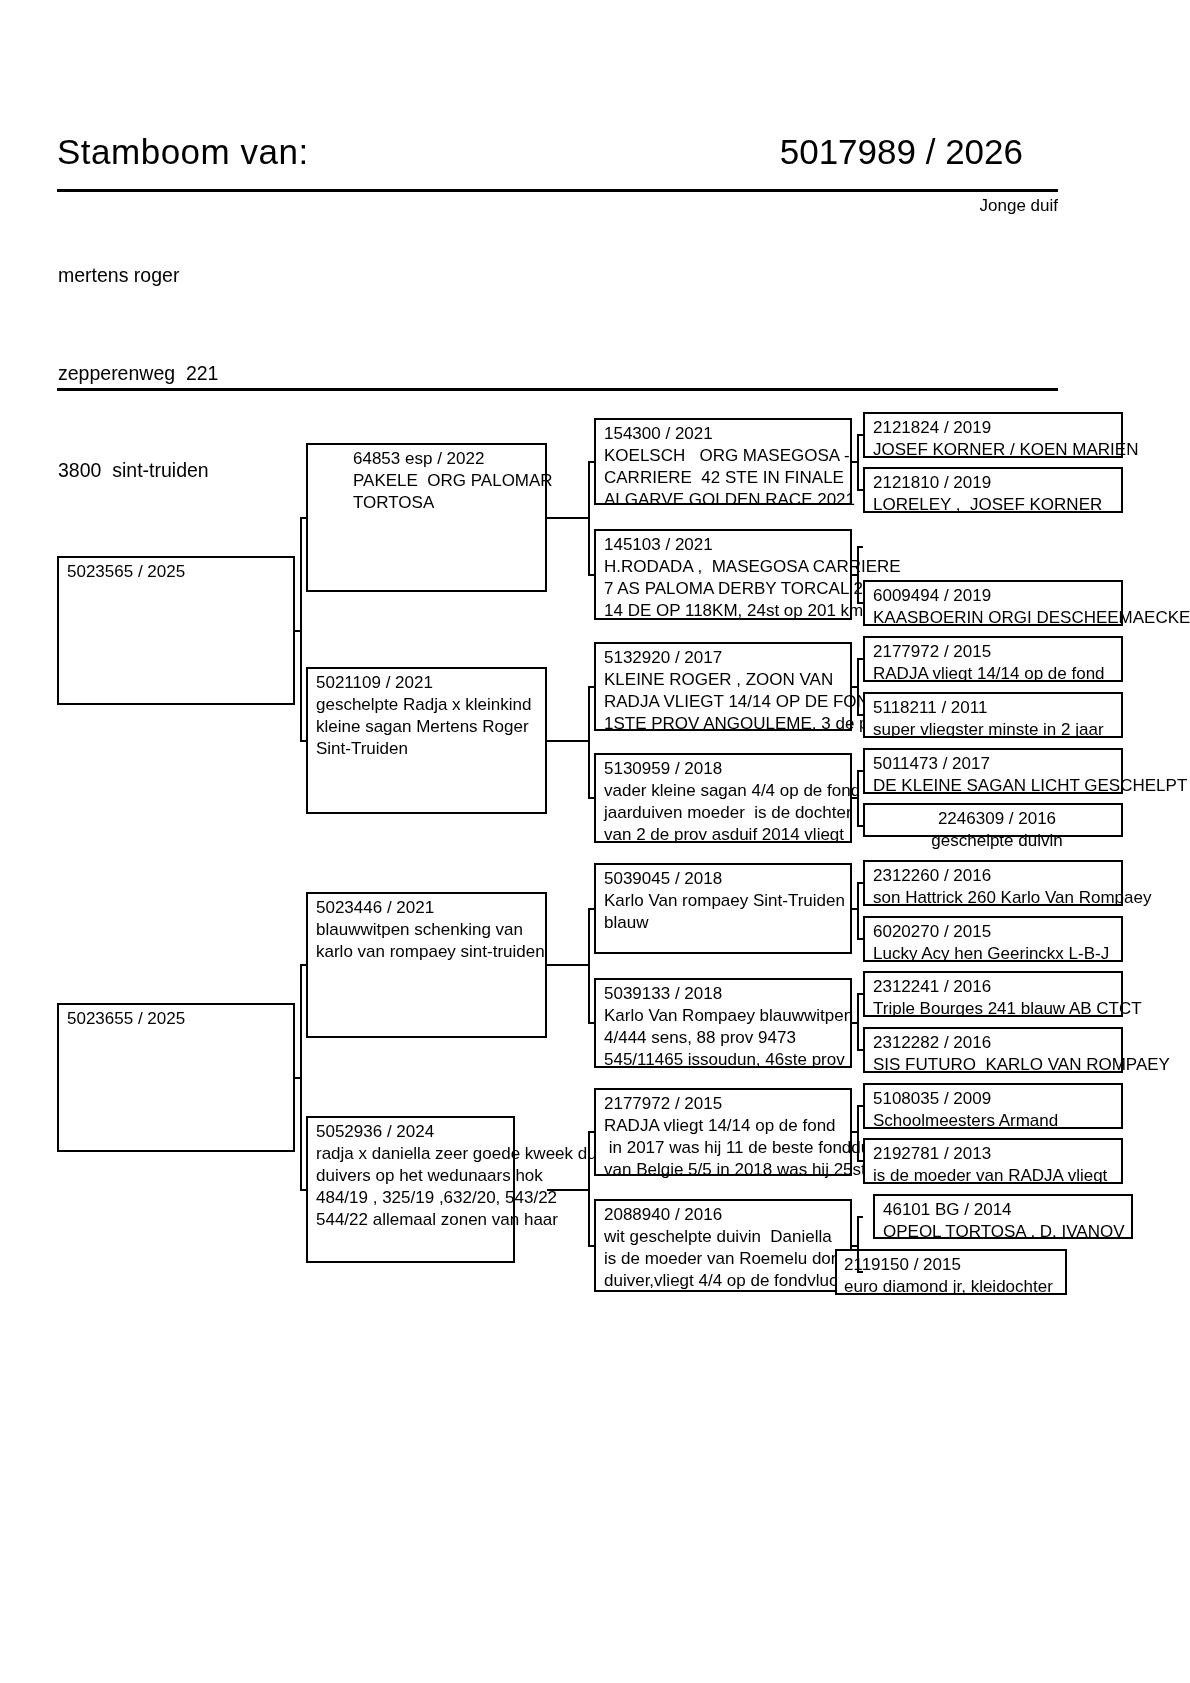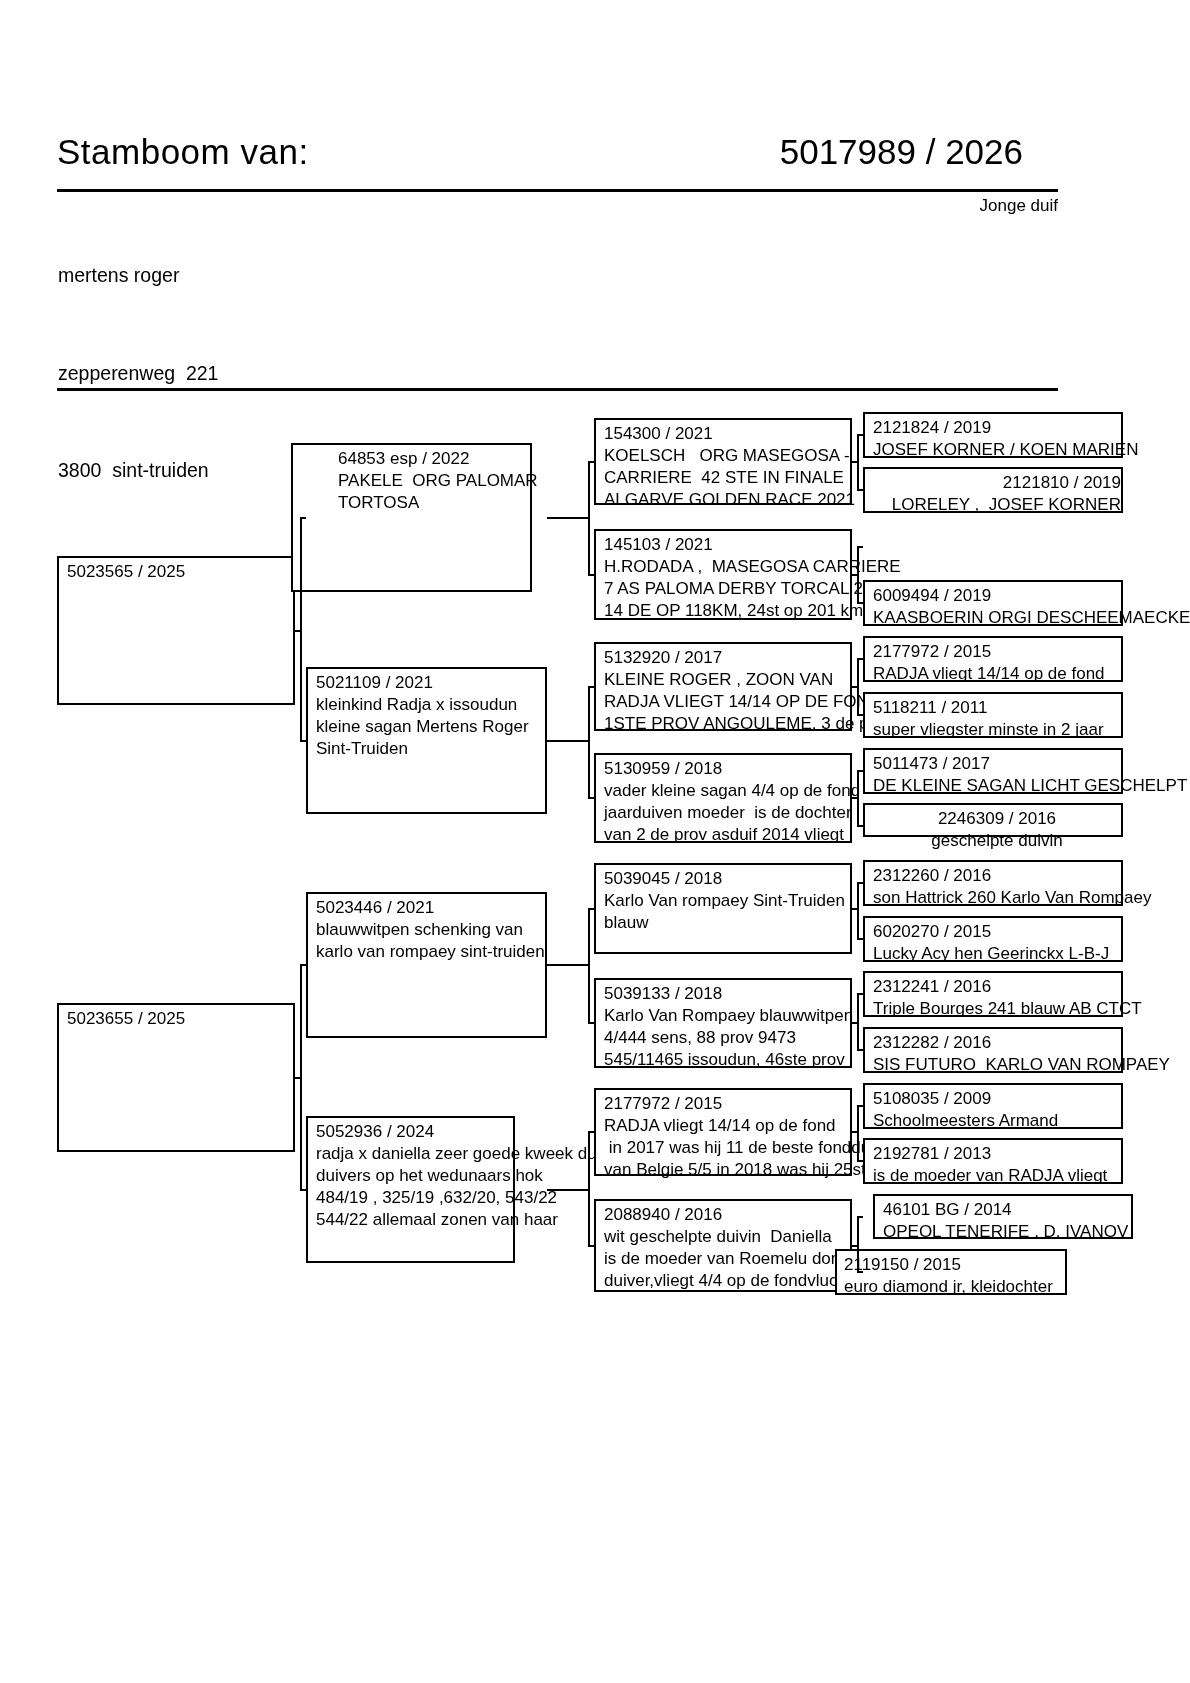--- a/index.html
+++ b/index.html
@@ -59,28 +59,28 @@
   <div class="bird-type">Jonge duif</div>
   <div class="rule rule2"></div>
 
   <div class="tree" id="tree">
       <div class="box" style="left: 57px; top: 556px; width: 238px; height: 149px;">
         <div class="ring">5023565 / 2025</div>
       </div>
       <div class="box" style="left: 57px; top: 1003px; width: 238px; height: 149px;">
         <div class="ring">5023655 / 2025</div>
       </div>
-      <div class="box" style="left: 291px; top: 443px; width: 241px; height: 149px; padding-left: 45px;">
+      <div class="box" style="left: 306px; top: 443px; width: 241px; height: 149px; padding-left: 45px;">
         <div class="ring">64853 esp / 2022</div>
         <div class="ln">PAKELE  ORG PALOMAR</div>
         <div class="ln">TORTOSA</div>
       </div>
       <div class="box" style="left: 306px; top: 667px; width: 241px; height: 147px;">
         <div class="ring">5021109 / 2021</div>
-        <div class="ln">kleinkind Radja x issoudun</div>
+        <div class="ln">geschelpte Radja x kleinkind</div>
         <div class="ln">kleine sagan Mertens Roger</div>
         <div class="ln">Sint-Truiden</div>
       </div>
       <div class="box" style="left: 306px; top: 892px; width: 241px; height: 146px;">
         <div class="ring">5023446 / 2021</div>
         <div class="ln">blauwwitpen schenking van</div>
         <div class="ln">karlo van rompaey sint-truiden</div>
       </div>
       <div class="box" style="left: 306px; top: 1116px; width: 209px; height: 147px;">
         <div class="ring">5052936 / 2024</div>
@@ -133,21 +133,21 @@
       <div class="box" style="left: 594px; top: 1199px; width: 258px; height: 93px;">
         <div class="ring">2088940 / 2016</div>
         <div class="ln">wit geschelpte duivin  Daniella</div>
         <div class="ln">is de moeder van Roemelu donkere</div>
         <div class="ln">duiver,vliegt 4/4 op de fondvluchten</div>
       </div>
       <div class="box" style="left: 863px; top: 412px; width: 260px; height: 46px;">
         <div class="ring">2121824 / 2019</div>
         <div class="ln">JOSEF KORNER / KOEN MARIEN</div>
       </div>
-      <div class="box" style="left: 863px; top: 467px; width: 260px; height: 46px; text-align: right;">
+      <div class="box" style="left: 863px; top: 467px; width: 260px; height: 46px;">
         <div class="ring">2121810 / 2019</div>
         <div class="ln">LORELEY ,  JOSEF KORNER</div>
       </div>
       <div class="box" style="left: 863px; top: 580px; width: 260px; height: 46px;">
         <div class="ring">6009494 / 2019</div>
         <div class="ln">KAASBOERIN ORGI DESCHEEMAECKER</div>
       </div>
       <div class="box" style="left: 863px; top: 636px; width: 260px; height: 46px;">
         <div class="ring">2177972 / 2015</div>
         <div class="ln">RADJA vliegt 14/14 op de fond</div>
@@ -183,21 +183,21 @@
       <div class="box" style="left: 863px; top: 1083px; width: 260px; height: 46px;">
         <div class="ring">5108035 / 2009</div>
         <div class="ln">Schoolmeesters Armand</div>
       </div>
       <div class="box" style="left: 863px; top: 1138px; width: 260px; height: 46px;">
         <div class="ring">2192781 / 2013</div>
         <div class="ln">is de moeder van RADJA vliegt</div>
       </div>
       <div class="box" style="left: 863px; top: 1194px; width: 260px; height: 45px; margin-left: 10px;">
         <div class="ring">46101 BG / 2014</div>
-        <div class="ln">OPEOL TENERIFE , D. IVANOV</div>
+        <div class="ln">OPEOL TORTOSA , D. IVANOV</div>
       </div>
       <div class="box" style="left: 835px; top: 1249px; width: 232px; height: 46px; padding-left: 7px;">
         <div class="ring">2119150 / 2015</div>
         <div class="ln">euro diamond jr, kleidochter</div>
       </div>
       <div class="seg" style="left: 300px; top: 517px; width: 2px; height: 225px;"></div>
       <div class="seg" style="left: 300px; top: 517px; width: 6px; height: 2px;"></div>
       <div class="seg" style="left: 300px; top: 740px; width: 6px; height: 2px;"></div>
       <div class="seg" style="left: 295px; top: 630px; width: 7px; height: 2px;"></div>
       <div class="seg" style="left: 300px; top: 964px; width: 2px; height: 227px;"></div>

